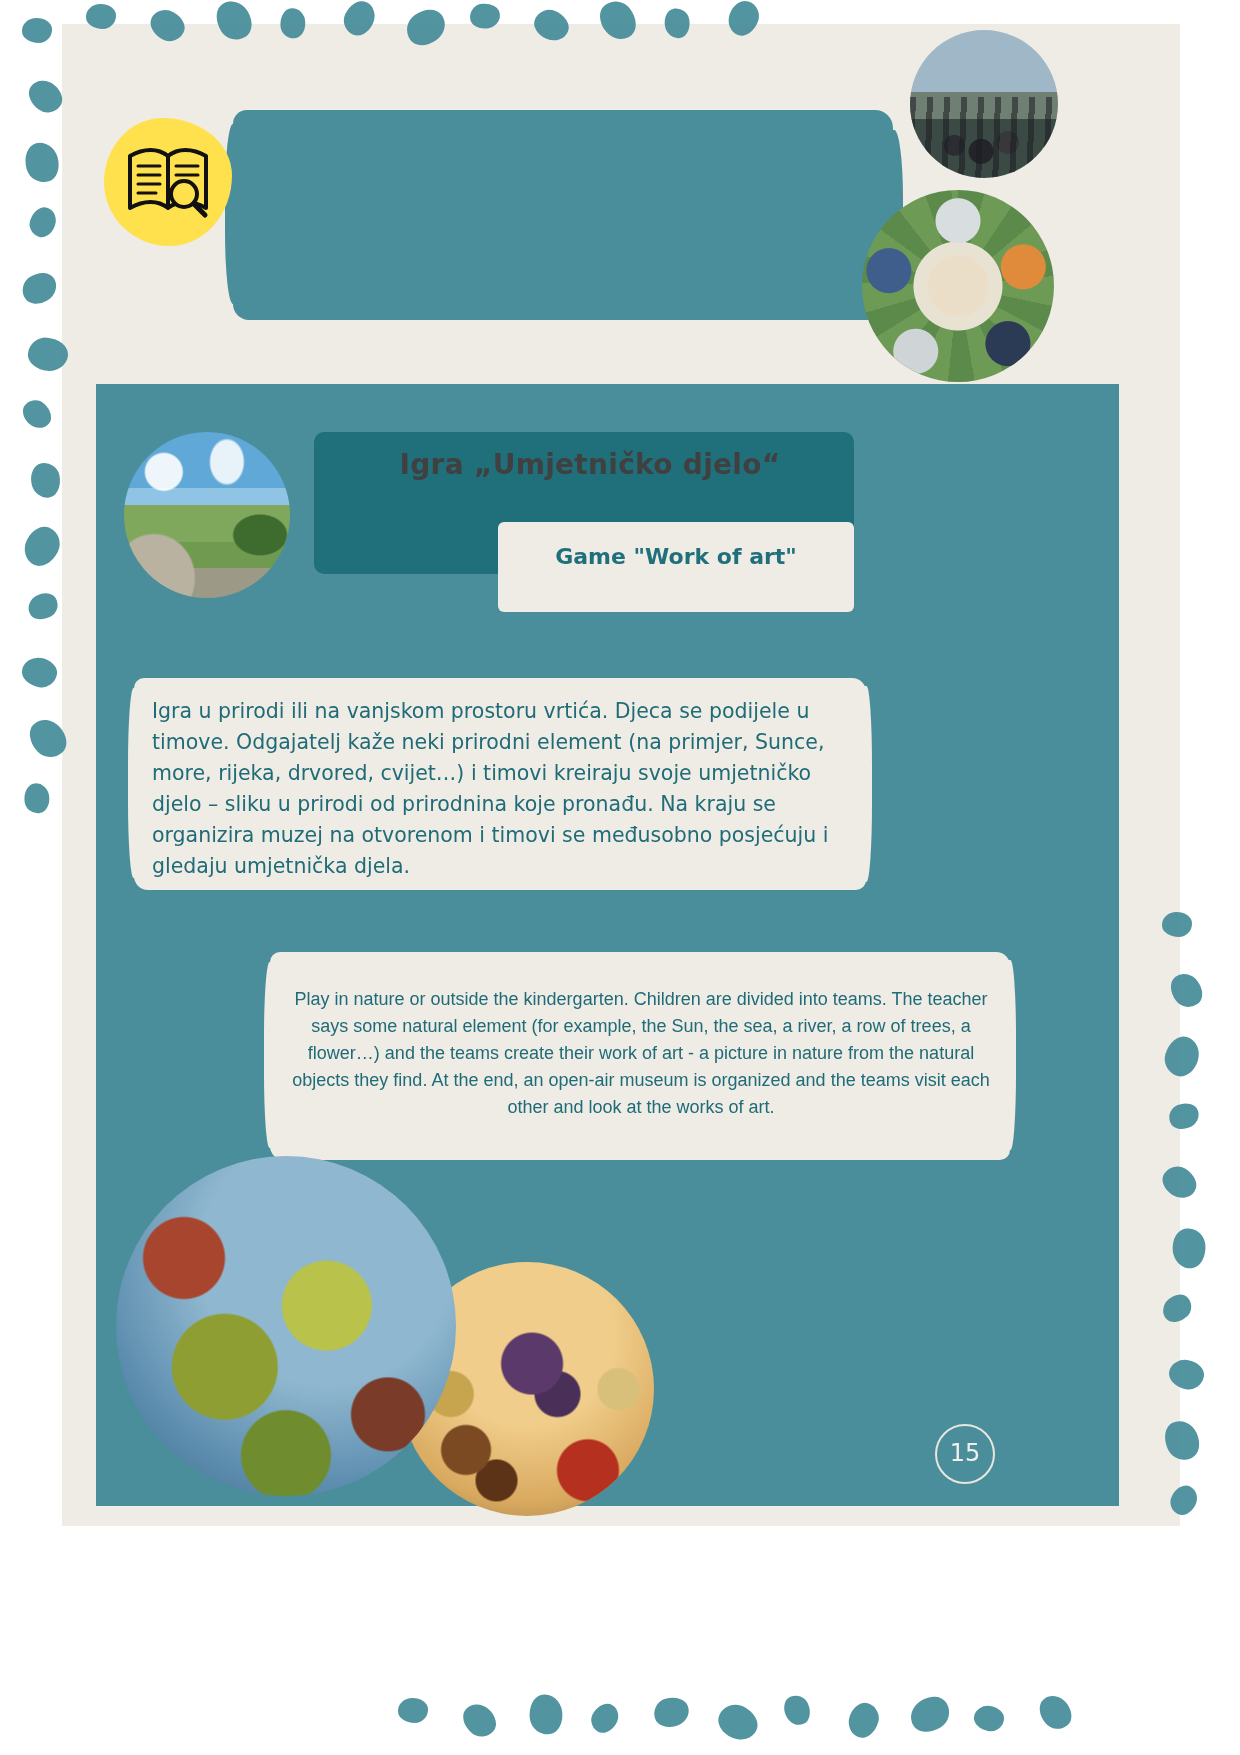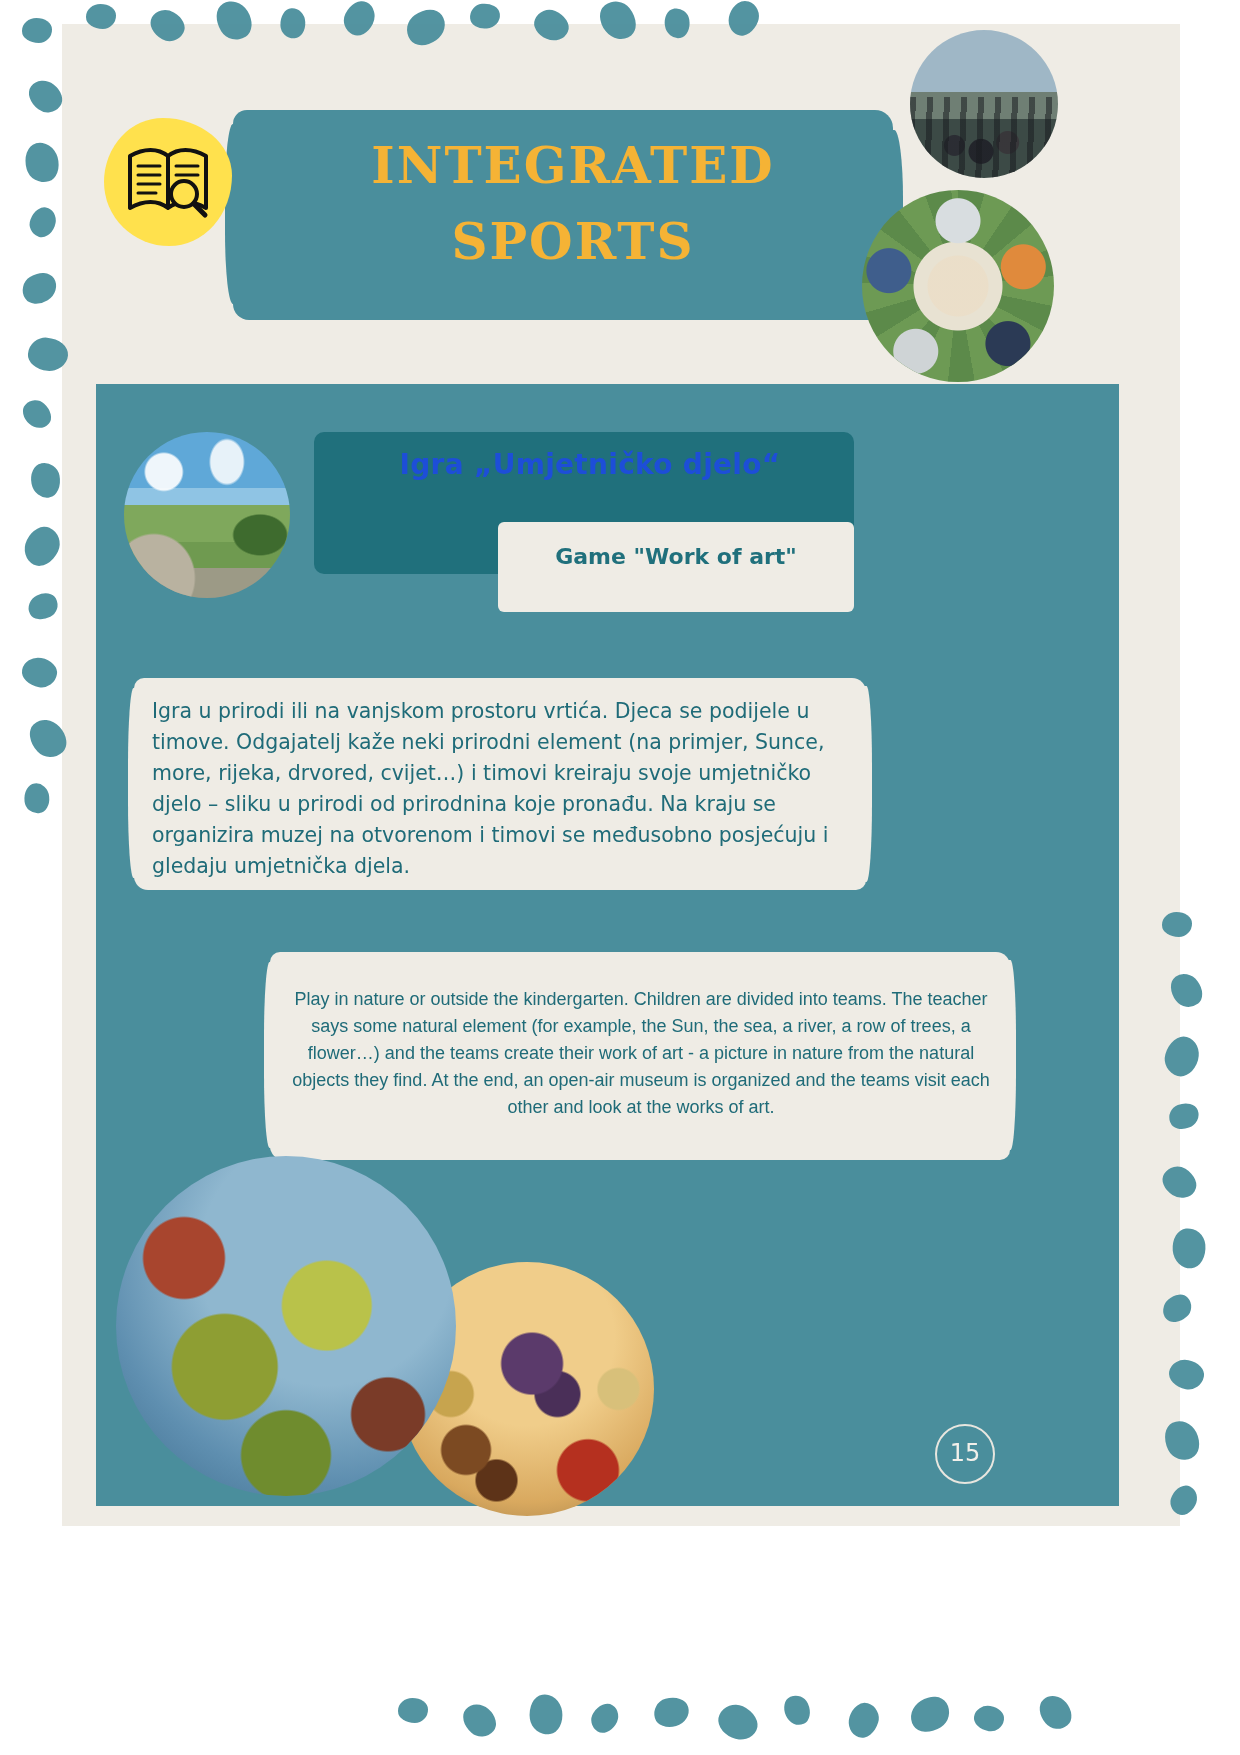--- a/index.html
+++ b/index.html
@@ -221,21 +221,21 @@
     background: #20707c;
     border-radius: 10px;
     z-index: 6;
   }
   .title-dark-text {
     position: absolute;
     left: 314px;
     top: 448px;
     width: 552px;
     z-index: 7;
-    color: #1d4ed8;
+    color: #404040;
     font-size: 28px;
     font-weight: bold;
     text-align: center;
     letter-spacing: .3px;
     font-family: "DejaVu Sans", sans-serif;
   }
   .title-light {
     position: absolute;
     left: 498px;
     top: 522px;
@@ -404,21 +404,20 @@
     <path d="M4 14 C18 6 32 6 42 14 C52 6 66 6 80 14 L80 66 C66 58 52 58 42 66 C32 58 18 58 4 66 Z" fill="none" stroke="#111" stroke-width="4" stroke-linejoin="round"></path>
     <path d="M42 14 L42 66" stroke="#111" stroke-width="4"></path>
     <path d="M12 24 H34 M12 33 H34 M12 42 H34 M12 51 H30" stroke="#111" stroke-width="3" stroke-linecap="round"></path>
     <path d="M50 24 H72 M50 33 H72 M50 42 H66" stroke="#111" stroke-width="3" stroke-linecap="round"></path>
     <circle cx="58" cy="52" r="13" fill="#ffe14d" stroke="#111" stroke-width="4"></circle>
     <path d="M68 62 L79 73" stroke="#111" stroke-width="5" stroke-linecap="round"></path>
   </svg>
 </div>
 
 <div class="header-title">
-  <div>INTEGRATED SPORTS</div>
 </div>
 
 <div class="photo ph-top1">
   <div class="art art-crowd"></div>
 </div>
 <div class="photo ph-top2">
   <div class="art art-circle"></div>
 </div>
 
 <div class="main-panel"></div>

